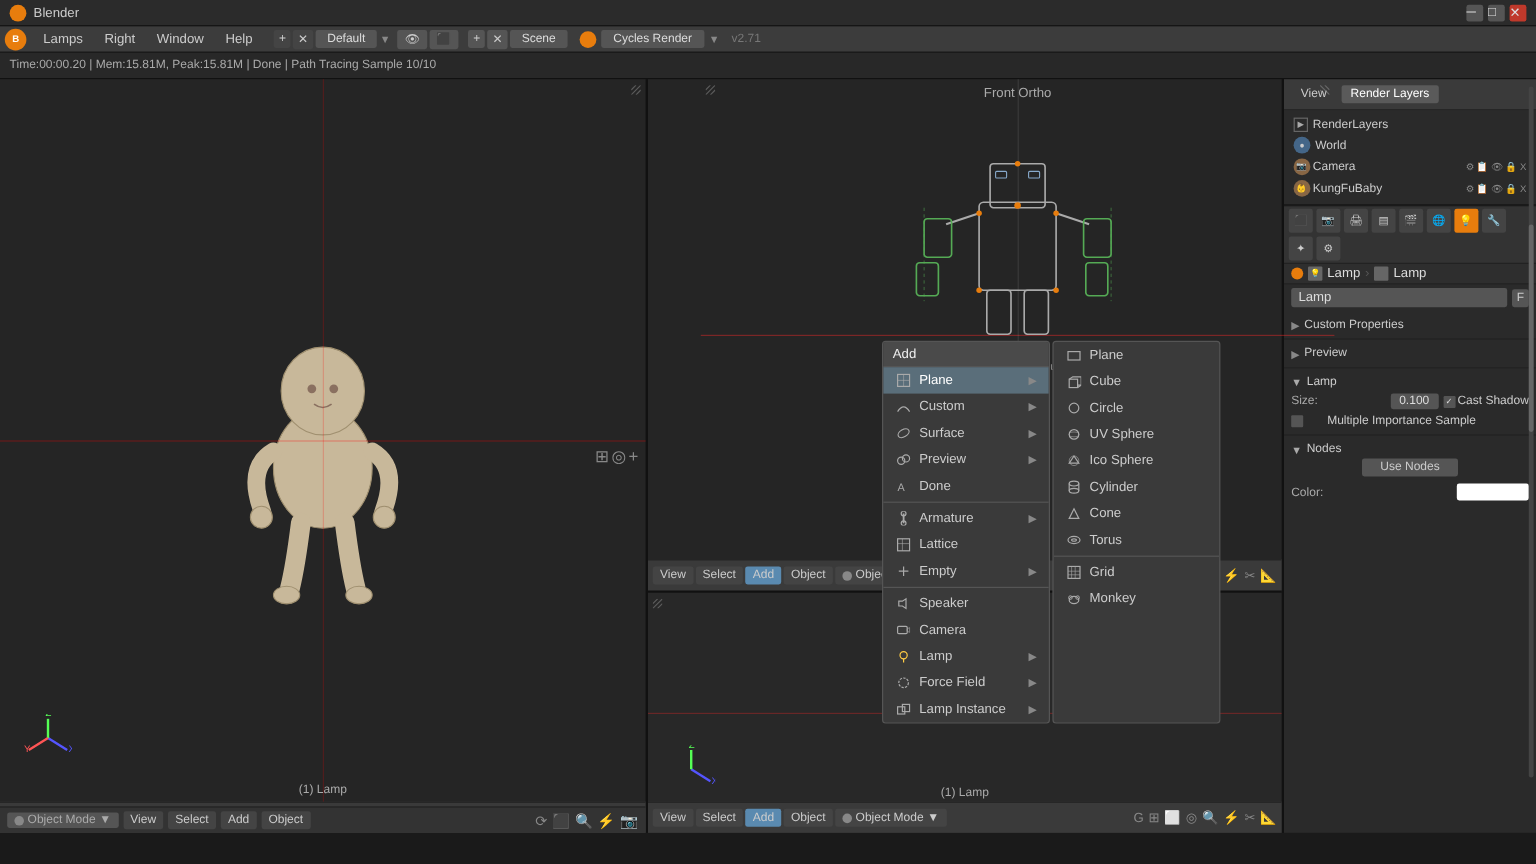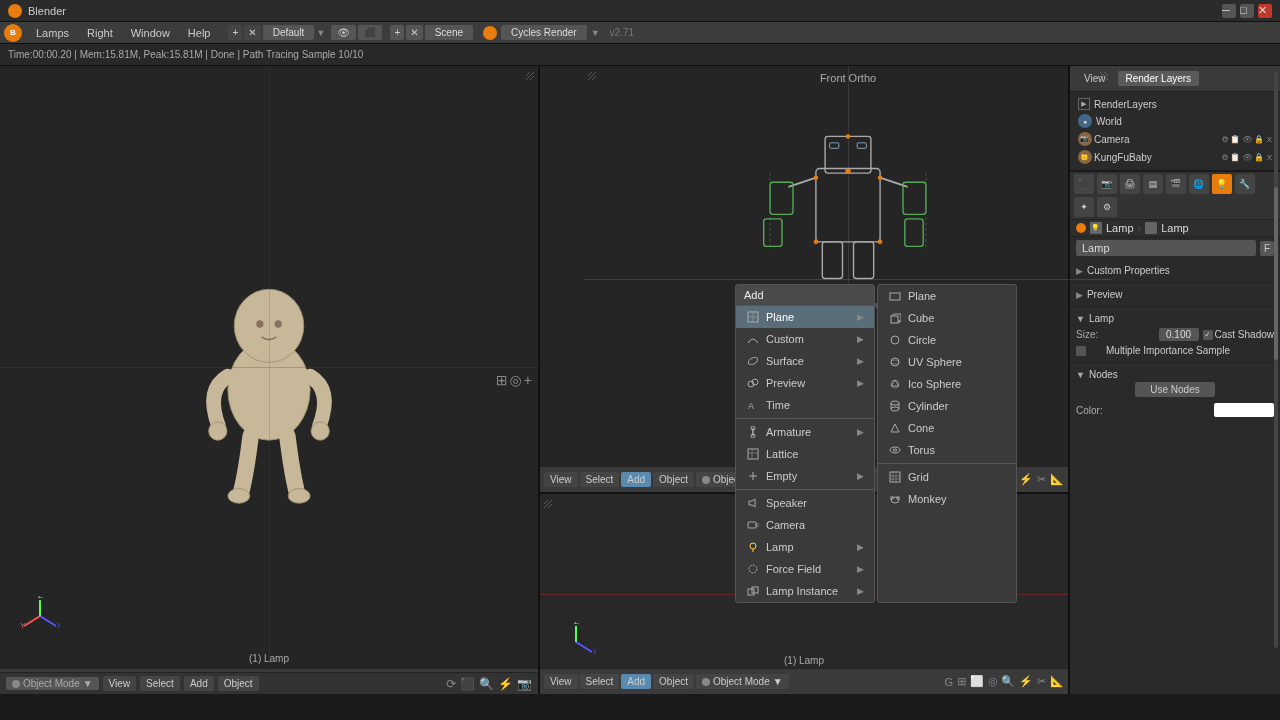--- a/index.html
+++ b/index.html
@@ -750,21 +750,21 @@
             <span>Preview</span>
             <span class="item-arrow">▶</span>
           </div>
 
           <div class="dropdown-item">
             <div class="item-icon">
               <svg width="12" height="12">
                   <text x="1" y="10" font-size="9" fill="#aaa">A</text>
                 </svg>
             </div>
-            <span>Time</span>
+            <span>Done</span>
           </div>
           <div style="height:1px;background:#555;margin:2px 0;"></div>
 
           <div class="dropdown-item">
             <div class="item-icon">
               <svg width="12" height="12">
                   <line x1="6" y1="2" x2="6" y2="10" stroke="#aaa" stroke-width="1.5"></line>
                   <circle cx="6" cy="2" r="2" stroke="#aaa" stroke-width="1" fill="none"></circle>
                   <circle cx="6" cy="10" r="2" stroke="#aaa" stroke-width="1" fill="none"></circle>
                 </svg>

